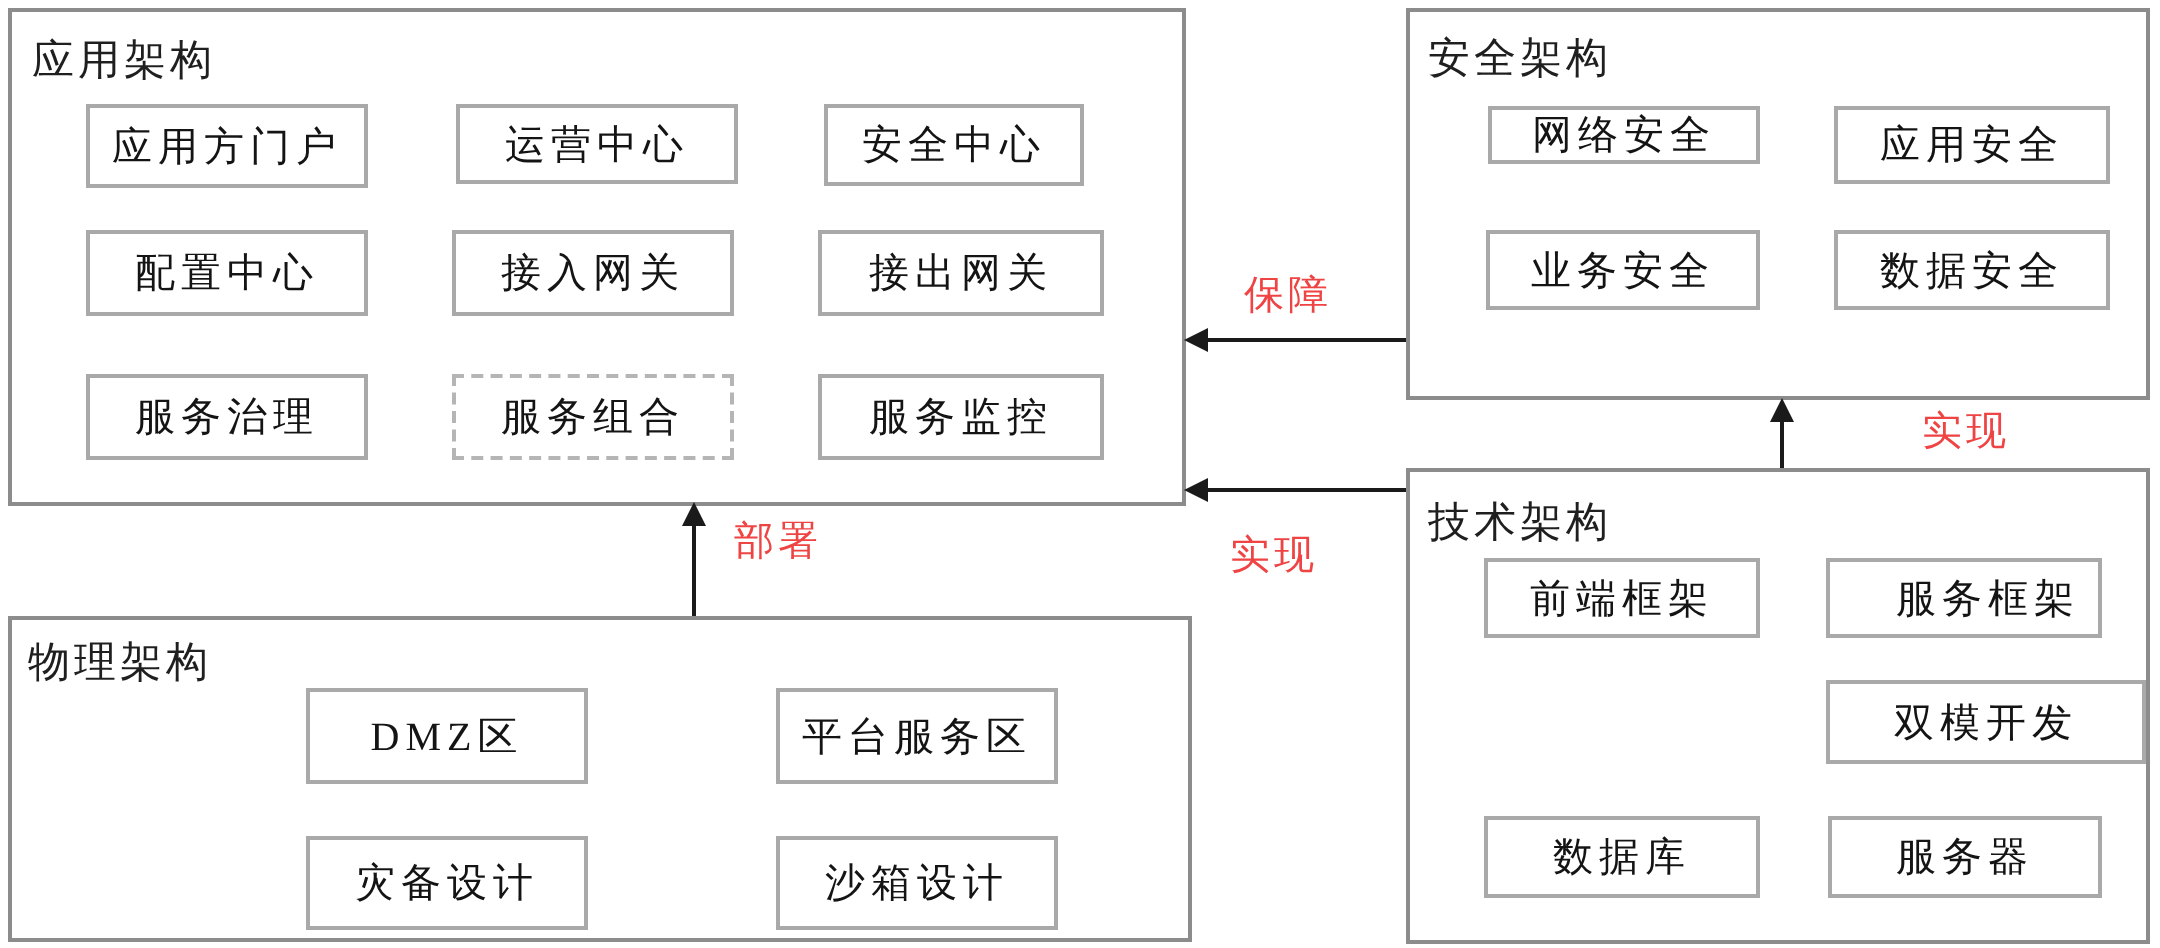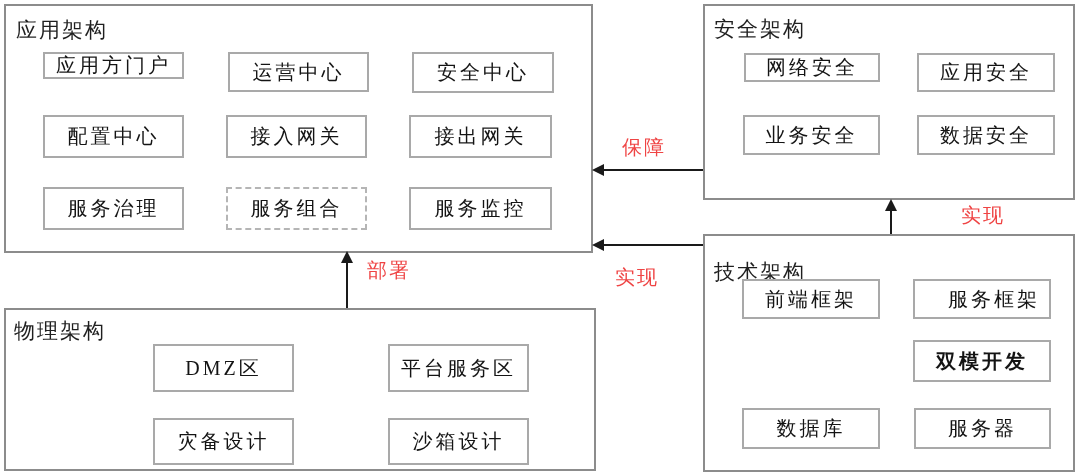--- a/index.html
+++ b/index.html
@@ -78,44 +78,44 @@
     white-space: nowrap;
   }
 </style>
 </head>
 <body>
 
 <div class="canvas">
 
   <div class="group" style="left:4px; top:4px; width:589px; height:249px;">
     <div class="group-title" style="left:10px; top:10px;">应用架构</div>
-    <div class="node" style="left:37px; top:46px; width:141px; height:27px;">应用方门户</div>
+    <div class="node" style="left:37px; top:46px; width:141px; height:42px;">应用方门户</div>
     <div class="node" style="left:222px; top:46px; width:141px; height:40px;">运营中心</div>
-    <div class="node" style="left:406px; top:46px; width:142px; height:41px;">安全中心</div>
+    <div class="node" style="left:406px; top:46px; width:130px; height:41px;">安全中心</div>
     <div class="node" style="left:37px; top:109px; width:141px; height:43px;">配置中心</div>
     <div class="node" style="left:220px; top:109px; width:141px; height:43px;">接入网关</div>
     <div class="node" style="left:37px; top:181px; width:141px; height:43px;">服务治理</div>
     <div class="node" style="left:403px; top:109px; width:143px; height:43px;">接出网关</div>
     <div class="node dashed" style="left:220px; top:181px; width:141px; height:43px;">服务组合</div>
     <div class="node" style="left:403px; top:181px; width:143px; height:43px;">服务监控</div>
   </div>
 
   <div class="group" style="left:703px; top:4px; width:372px; height:196px;">
     <div class="group-title" style="left:9px; top:9px;">安全架构</div>
     <div class="node" style="left:39px; top:47px; width:136px; height:29px;">网络安全</div>
     <div class="node" style="left:212px; top:47px; width:138px; height:39px;">应用安全</div>
     <div class="node" style="left:38px; top:109px; width:137px; height:40px;">业务安全</div>
     <div class="node" style="left:212px; top:109px; width:138px; height:40px;">数据安全</div>
   </div>
 
   <div class="group" style="left:703px; top:234px; width:372px; height:238px;">
-    <div class="group-title" style="left:9px; top:22px;">技术架构</div>
+    <div class="group-title" style="left:9px; top:11px;">技术架构</div>
     <div class="node" style="left:37px; top:43px; width:138px; height:40px;">前端框架</div>
     <div class="node" style="left:208px; top:43px; width:138px; height:40px;padding-left:24px;">服务框架</div>
-    <div class="node" style="left:208px; top:104px; width:138px; height:42px;font-weight:bold;">双模开发</div>
+    <div class="node" style="left:208px; top:104px; width:160px; height:42px;">双模开发</div>
     <div class="node" style="left:37px; top:172px; width:138px; height:41px;">数据库</div>
     <div class="node" style="left:209px; top:172px; width:137px; height:41px;">服务器</div>
   </div>
 
   <div class="group" style="left:4px; top:308px; width:592px; height:163px;">
     <div class="group-title" style="left:8px; top:7px;">物理架构</div>
     <div class="node" style="left:147px; top:34px; width:141px; height:48px;">DMZ区</div>
     <div class="node" style="left:382px; top:34px; width:141px; height:48px;">平台服务区</div>
     <div class="node" style="left:147px; top:108px; width:141px; height:47px;">灾备设计</div>
     <div class="node" style="left:382px; top:108px; width:141px; height:47px;">沙箱设计</div>

